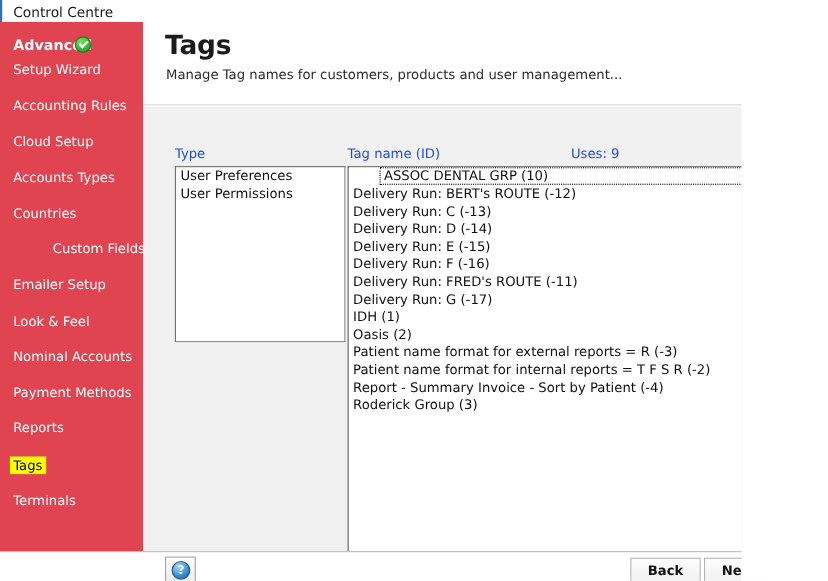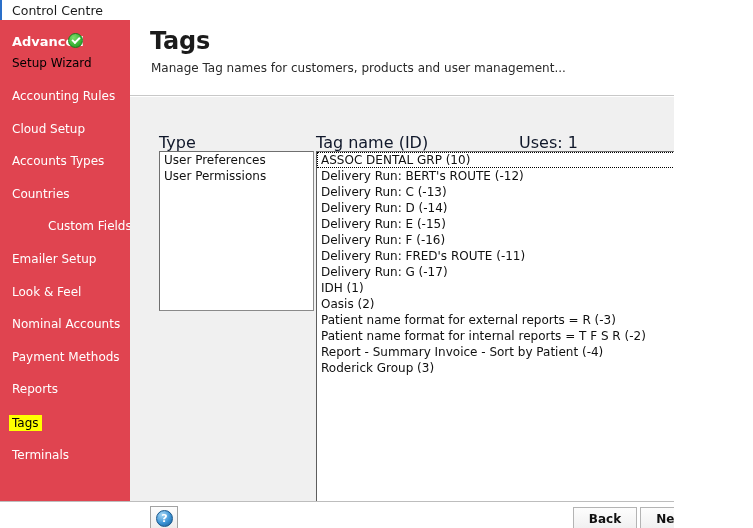--- a/index.html
+++ b/index.html
@@ -51,21 +51,21 @@
     position: absolute;
     left: 12px;
     color: #ffffff;
     font-size: 13px;
     font-weight: bold;
     white-space: nowrap;
   }
   .side-sub {
     position: absolute;
     left: 12px;
-    color: #000000;
+    color: #ffffff;
     font-size: 12px;
     white-space: nowrap;
   }
   .check-icon {
     position: absolute;
     width: 15px; height: 15px;
     border-radius: 50%;
     background: radial-gradient(circle at 35% 28%, #7ddc6a 0%, #3fb83a 55%, #1f8c21 100%);
     border: 1px solid #1c7a1d;
     box-sizing: border-box;
@@ -129,22 +129,22 @@
     left: 0; top: 76px;
     width: 623px; height: 405px;
     background: #f0f0f0;
     border-top: 1px solid #ffffff;
     box-sizing: border-box;
   }
 
   
   .col-label {
     position: absolute;
-    font-size: 16px;
-    color: #0f172a;
+    font-size: 12px;
+    color: #1d4ed8;
     white-space: nowrap;
   }
   #label-type { left: 29px; top: 36px; }
   #label-tagname { left: 186px; top: 36px; }
   #label-uses { left: 389px; top: 36px; }
 
   
   #type-list {
     position: absolute;
     left: 29px; top: 54px;
@@ -188,20 +188,21 @@
     padding-left: 4px;
     font-size: 12px;
     color: #101010;
     white-space: nowrap;
     box-sizing: border-box;
   }
   #tag-list .row.focused {
     border: 1px dotted #000000;
     padding-left: 3px;
     line-height: 14px;
+    margin-left: 28px;
   }
 
   
   .act-btn {
     position: absolute;
     left: 588px;
     width: 33px; height: 29px;
     background: linear-gradient(#fdfdfd, #ededed);
     border: 1px solid #a2a2a2;
     box-sizing: border-box;
@@ -333,21 +334,21 @@
 
     <div id="header-block">
       <div id="page-title">Tags</div>
       <div id="page-subtitle">Manage Tag names for customers, products and user management...</div>
     </div>
 
     <div id="body-block">
 
       <div class="col-label" id="label-type">Type</div>
       <div class="col-label" id="label-tagname">Tag name (ID)</div>
-      <div class="col-label" id="label-uses">Uses: 1</div>
+      <div class="col-label" id="label-uses">Uses: 9</div>
 
       <div id="type-list">
           <div class="opt">User Preferences</div>
           <div class="opt">User Permissions</div>
         </div>
 
       <div id="tag-list">
           <div class="row focused">ASSOC DENTAL GRP (10)</div>
           <div class="row">Delivery Run: BERT's ROUTE (-12)</div>
           <div class="row">Delivery Run: C (-13)</div>

